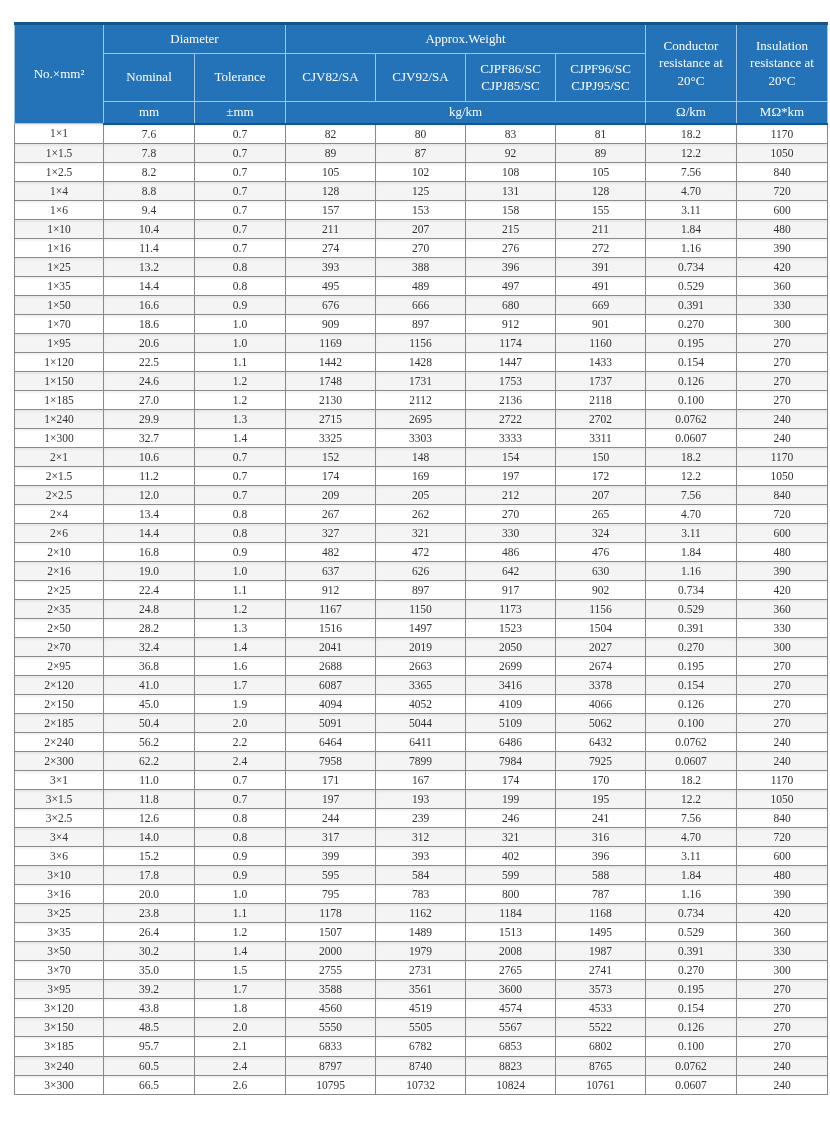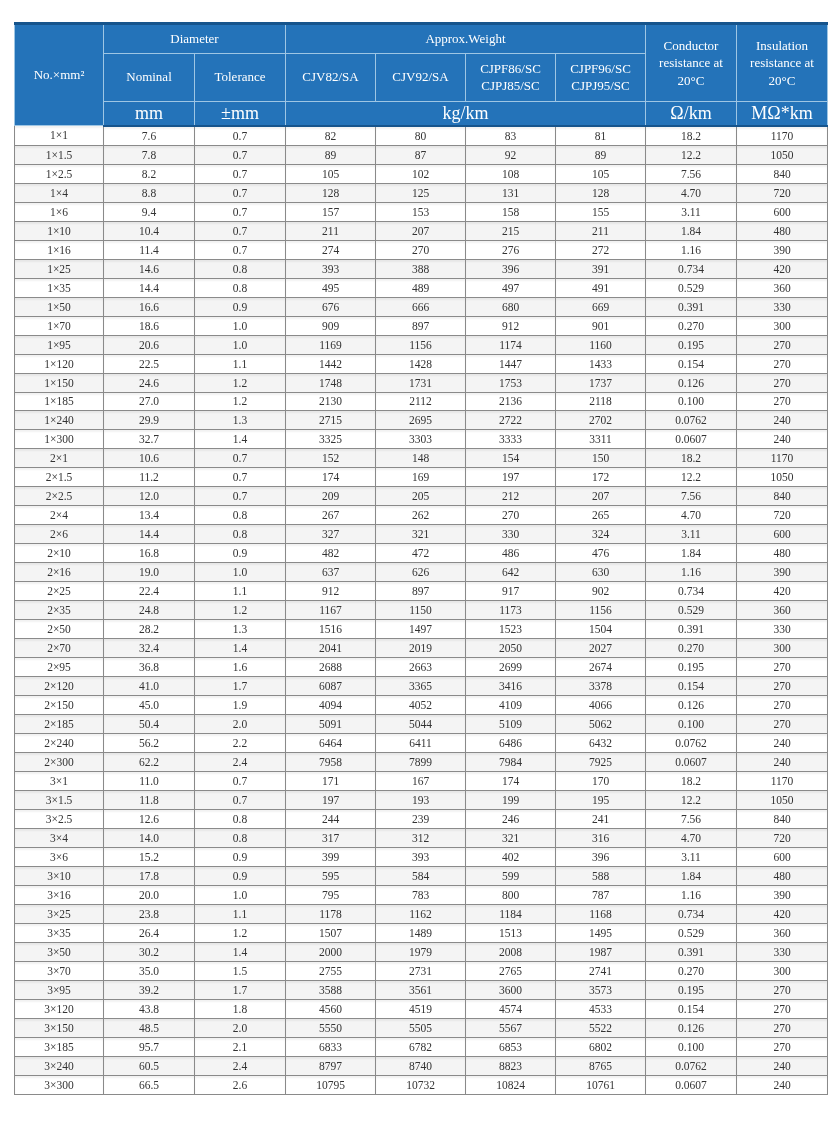--- a/index.html
+++ b/index.html
@@ -32,21 +32,21 @@
     color:var(--header-text);
     font-weight:normal;
     border:1px solid var(--header-line);
     padding:0 2px;
     text-align:center;
     vertical-align:middle;
     line-height:1.25;
   }
   thead tr.h-row-a th{ height:30px; font-size:13px; }
   thead tr.h-row-b th{ height:48px; font-size:13px; }
-  thead tr.h-row-c th{ height:22px; font-size:18px; }
+  thead tr.h-row-c th{ height:22px; font-size:13px; }
   thead tr.h-row-a th{ border-top:3px solid var(--header-dark); }
   thead tr.h-row-c th{ border-bottom:2px solid var(--header-dark); }
   th.corner{ font-size:13px; }
   th.res{ font-size:12.5px; line-height:1.35; padding:0 6px; }
   
   tbody td{
     border:1px solid var(--grid);
     background:var(--row-bg);
     color:var(--text);
     font-size:11.5px;
@@ -178,21 +178,21 @@
       <td>0.7</td>
       <td>274</td>
       <td>270</td>
       <td>276</td>
       <td>272</td>
       <td>1.16</td>
       <td>390</td>
     </tr>
         <tr>
       <td>1×25</td>
-      <td>14.6</td>
+      <td>13.2</td>
       <td>0.8</td>
       <td>393</td>
       <td>388</td>
       <td>396</td>
       <td>391</td>
       <td>0.734</td>
       <td>420</td>
     </tr>
         <tr>
       <td>1×35</td>

